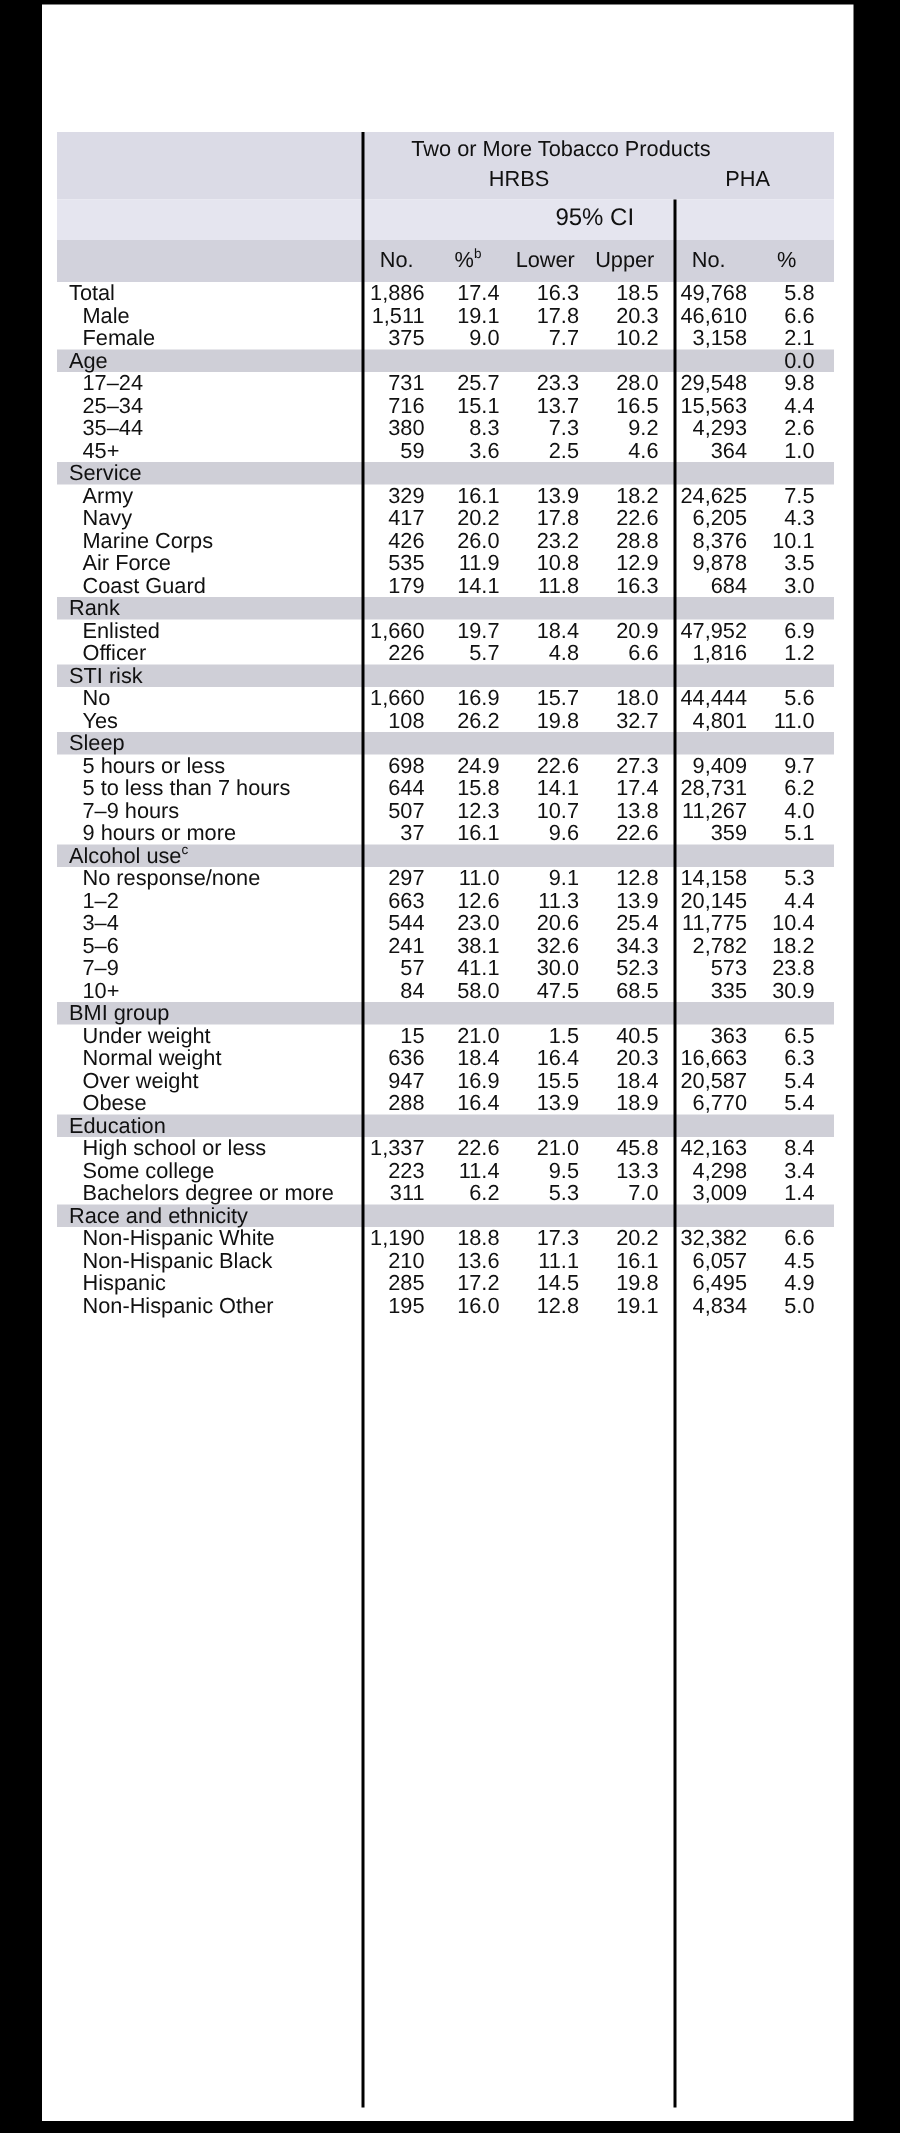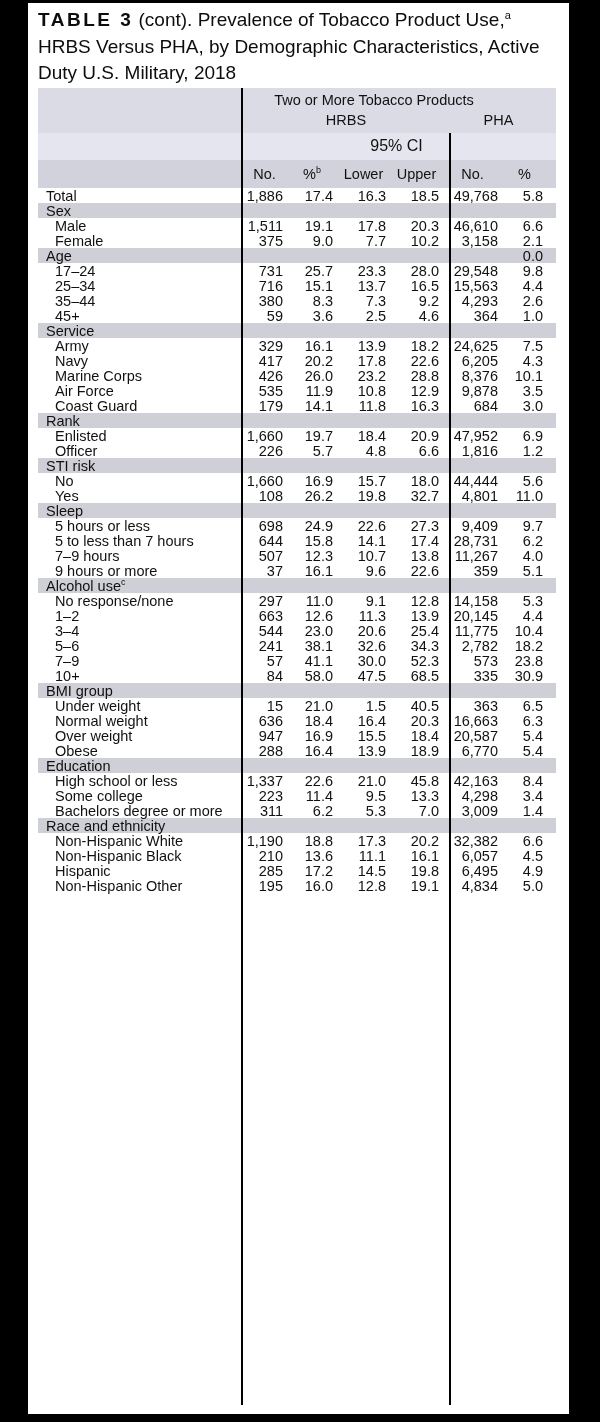--- a/index.html
+++ b/index.html
@@ -51,21 +51,20 @@
   .cell.num{text-align:right;padding-right:4px;}
   .vline{position:absolute;width:2px;background:#000;}
   .vline1{left:203px;top:0;height:1317px;}
   .vline2{left:411px;top:45px;height:1272px;}
 </style>
 </head>
 <body>
 
 <div class="page">
 
-  <div class="title"><span class="tbold">TABLE 3</span><span> (cont). Prevalence of Tobacco Product Use,</span><sup>a</sup><span> HRBS Versus PHA, by Demographic Characteristics, Active Duty U.S. Military, 2018</span></div>
 
   <div class="table">
 
     <div class="band1">
       <div class="grp">Two or More Tobacco Products</div>
       <div class="hrbs">HRBS</div>
       <div class="pha">PHA</div>
     </div>
 
     <div class="band2">
@@ -85,29 +84,20 @@
     <div class="tbody">
         <div class="trow datarow">
           <div class="cell label">Total</div>
           <div class="cell num">1,886</div>
           <div class="cell num">17.4</div>
           <div class="cell num">16.3</div>
           <div class="cell num">18.5</div>
           <div class="cell num">49,768</div>
           <div class="cell num">5.8</div>
         </div>
-        <div class="trow section">
-          <div class="cell label">Sex</div>
-          <div class="cell num"></div>
-          <div class="cell num"></div>
-          <div class="cell num"></div>
-          <div class="cell num"></div>
-          <div class="cell num"></div>
-          <div class="cell num"></div>
-        </div>
         <div class="trow datarow">
           <div class="cell label indent">Male</div>
           <div class="cell num">1,511</div>
           <div class="cell num">19.1</div>
           <div class="cell num">17.8</div>
           <div class="cell num">20.3</div>
           <div class="cell num">46,610</div>
           <div class="cell num">6.6</div>
         </div>
         <div class="trow datarow">

